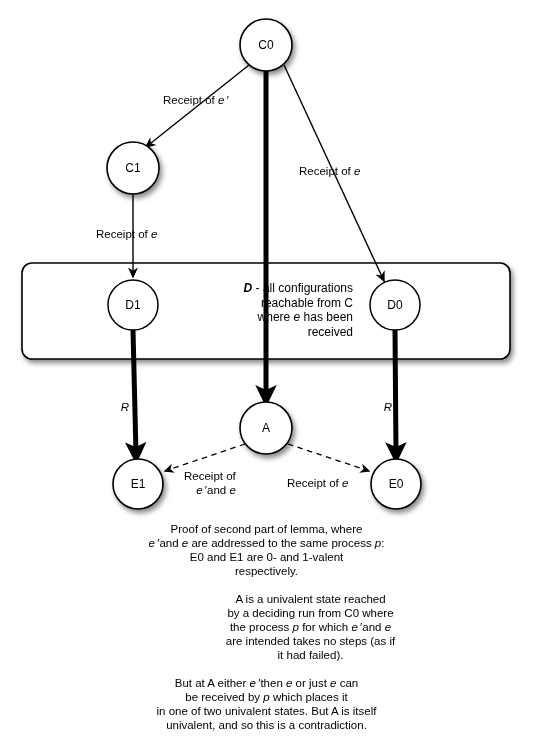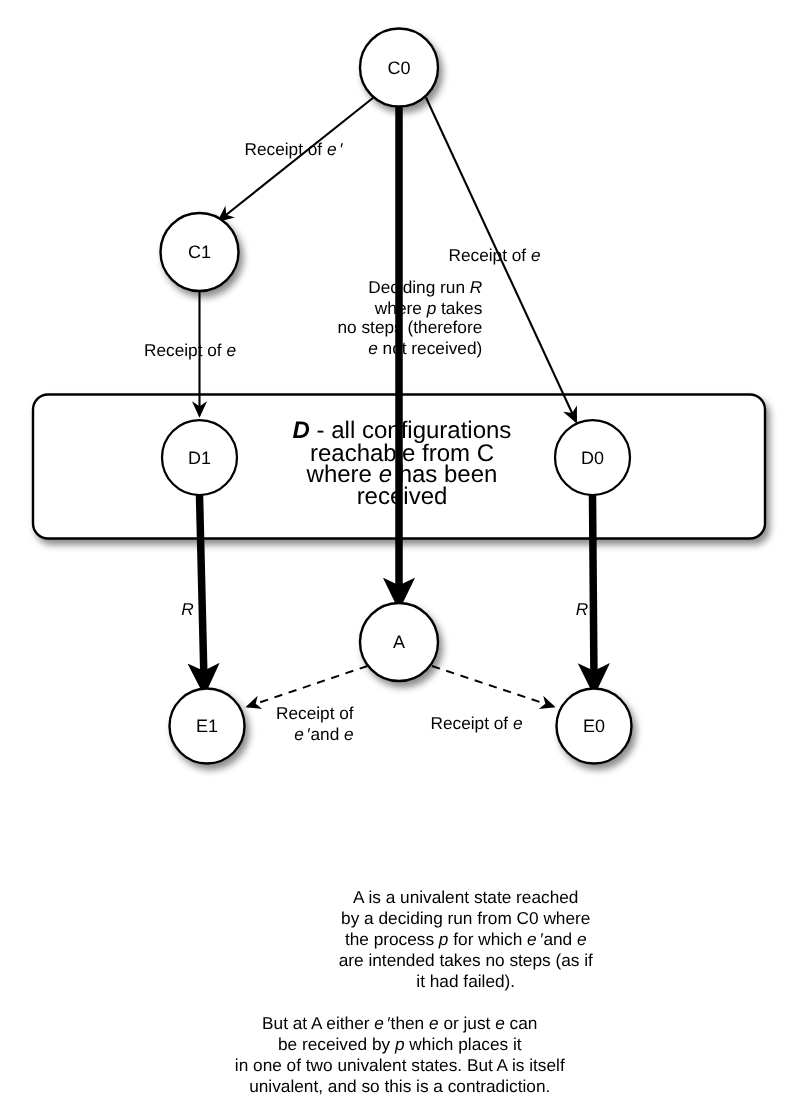--- a/index.html
+++ b/index.html
@@ -5,21 +5,21 @@
   html,body{margin:0;padding:0;background:#ffffff;}
   body{width:533px;height:738px;position:relative;overflow:hidden;
        font-family:"Liberation Sans","DejaVu Sans",sans-serif;color:#000;}
   #stage{position:absolute;left:0;top:0;width:533px;height:738px;}
   svg.layer{position:absolute;left:0;top:0;width:533px;height:738px;}
   .node-label{font-size:12px;fill:#000;text-anchor:middle;dominant-baseline:middle;}
   .edge-label{position:absolute;font-size:11.5px;line-height:13.5px;color:#000;white-space:pre;}
   .edge-label.c{text-align:center;}
   .edge-label.l{text-align:right;}
   .caption{position:absolute;width:533px;text-align:center;font-size:11.5px;line-height:14px;color:#000;}
-  .boxtext{position:absolute;text-align:center;font-size:16px;line-height:14.5px;color:#000;}
+  .boxtext{position:absolute;text-align:right;font-size:12px;line-height:14.5px;color:#000;}
   i{font-style:italic;}
   b{font-weight:bold;}
 </style>
 </head>
 <body>
 
 <div id="stage">
 
   <svg class="layer" viewBox="0 0 533 738">
     <defs>
@@ -97,32 +97,37 @@
       <text class="node-label" x="396" y="485">E0</text>
     </g>
   </svg>
 
   <div class="edge-label l" style="left:163px;top:94px;">Receipt of <i>e</i> ′</div>
 
   <div class="edge-label l" style="left:299px;top:165px;">Receipt of <i>e</i></div>
 
   <div class="edge-label l" style="left:96px;top:228px;">Receipt of <i>e</i></div>
 
-  <div class="edge-label l" style="left:225px;top:186px;">Deciding run <i>R</i><br>where <i>p</i> takes<br>no steps (therefore<br><i>e</i> not received)</div>
 
   <div class="edge-label c" style="left:118px;top:401px;width:14px;"><i>R</i></div>
 
   <div class="edge-label c" style="left:381px;top:401px;width:14px;"><i>R</i></div>
 
   <div class="edge-label l" style="left:184px;top:470px;">Receipt of<br><i>e</i> ′and <i>e</i></div>
 
   <div class="edge-label l" style="left:287px;top:477px;">Receipt of <i>e</i></div>
 
   <div class="boxtext" style="left:183px;top:281px;width:170px;"><b><i>D</i></b> - all configurations<br>reachable from C<br>where <i>e</i> has been<br>received</div>
 
+  <div class="caption" style="top:522px;">
+    Proof of second part of lemma, where<br>
+    <i>e</i> ′and <i>e</i> are addressed to the same process <i>p</i>:<br>
+    E0 and E1 are 0- and 1-valent<br>
+    respectively.
+  </div>
 
   <div class="caption" style="top:592px;padding-left:44px;">
     A is a univalent state reached<br>
     by a deciding run from C0 where<br>
     the process <i>p</i> for which <i>e</i> ′and <i>e</i><br>
     are intended takes no steps (as if<br>
     it had failed).
   </div>
 
   <div class="caption" style="top:676px;">

